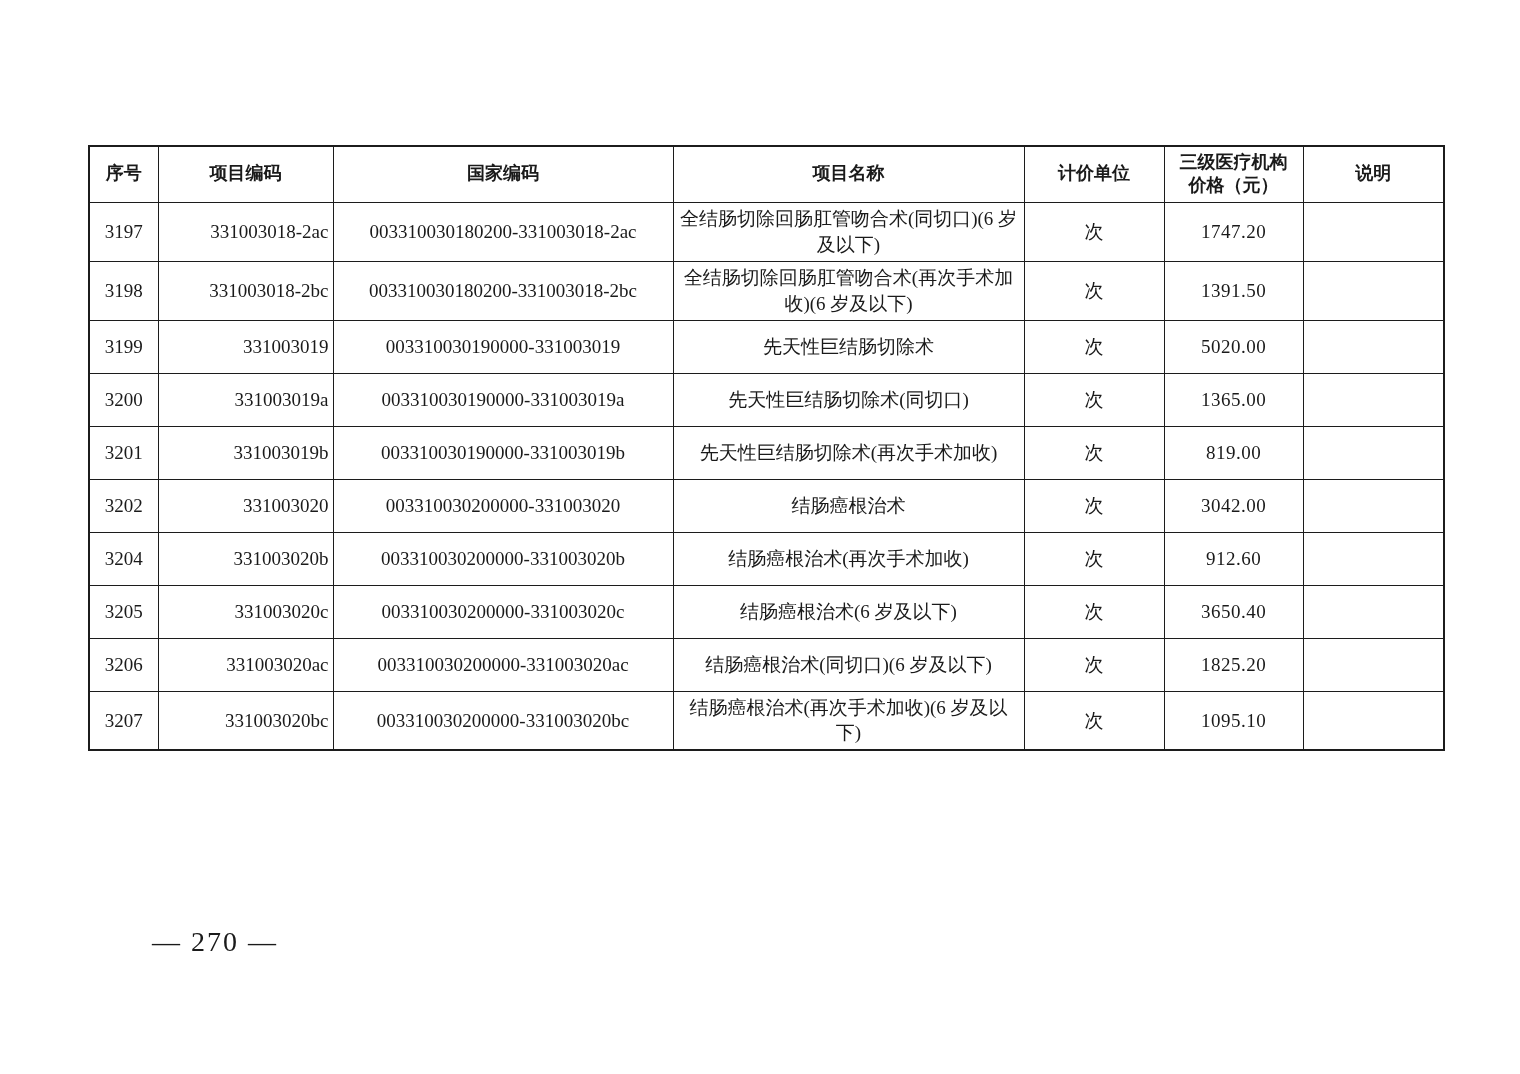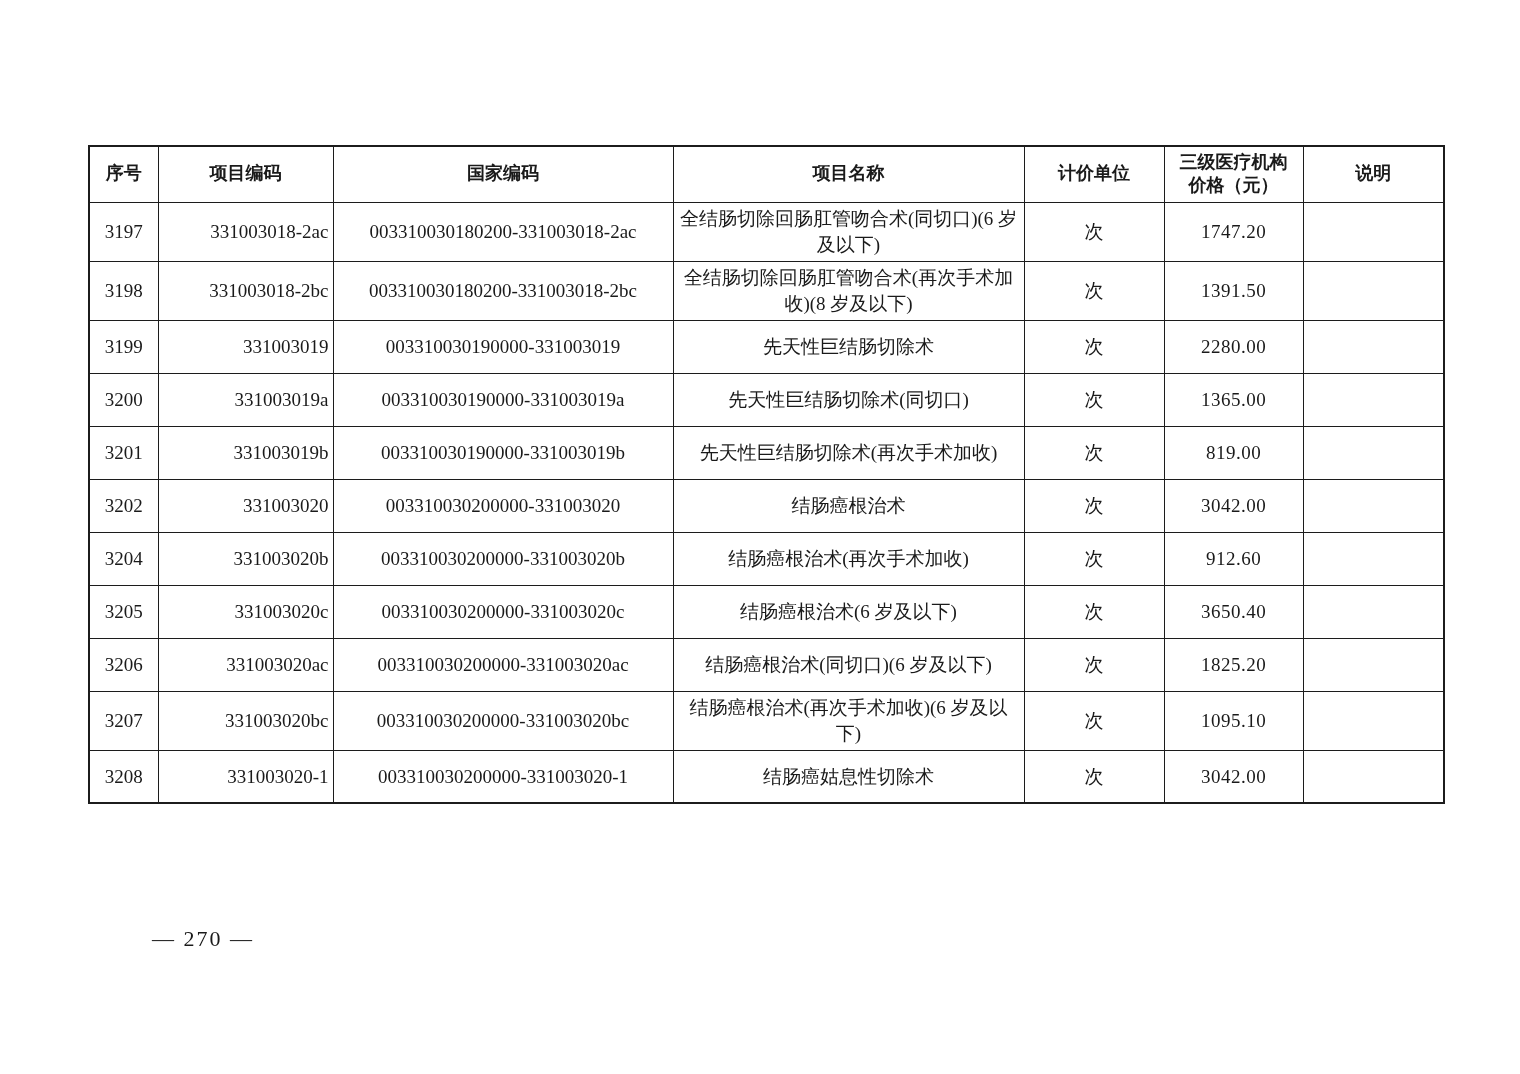--- a/index.html
+++ b/index.html
@@ -48,21 +48,21 @@
   .c-code  { text-align: right; }
   .c-ncode { text-align: center; }
   .c-name  { text-align: center; }
   .c-unit  { text-align: center; }
   .c-price { text-align: center; letter-spacing: 0.5px; }
   .c-note  { text-align: center; }
   .page-number {
     position: absolute;
     left: 152px;
     top: 926px;
-    font-size: 22px;
+    font-size: 28px;
     letter-spacing: 2px;
     color: #1a1a1a;
   }
 </style>
 </head>
 <body>
 
 <div class="table-wrap">
   <table class="price-table">
     <colgroup>
@@ -93,32 +93,32 @@
         <td class="c-ncode">003310030180200-331003018-2ac</td>
         <td class="c-name">全结肠切除回肠肛管吻合术(同切口)(6 岁及以下)</td>
         <td class="c-unit">次</td>
         <td class="c-price">1747.20</td>
         <td class="c-note"></td>
       </tr>
       <tr class="r-tall">
         <td class="c-seq">3198</td>
         <td class="c-code">331003018-2bc</td>
         <td class="c-ncode">003310030180200-331003018-2bc</td>
-        <td class="c-name">全结肠切除回肠肛管吻合术(再次手术加收)(8 岁及以下)</td>
+        <td class="c-name">全结肠切除回肠肛管吻合术(再次手术加收)(6 岁及以下)</td>
         <td class="c-unit">次</td>
         <td class="c-price">1391.50</td>
         <td class="c-note"></td>
       </tr>
       <tr class="r-std">
         <td class="c-seq">3199</td>
         <td class="c-code">331003019</td>
         <td class="c-ncode">003310030190000-331003019</td>
         <td class="c-name">先天性巨结肠切除术</td>
         <td class="c-unit">次</td>
-        <td class="c-price">2280.00</td>
+        <td class="c-price">5020.00</td>
         <td class="c-note"></td>
       </tr>
       <tr class="r-std">
         <td class="c-seq">3200</td>
         <td class="c-code">331003019a</td>
         <td class="c-ncode">003310030190000-331003019a</td>
         <td class="c-name">先天性巨结肠切除术(同切口)</td>
         <td class="c-unit">次</td>
         <td class="c-price">1365.00</td>
         <td class="c-note"></td>
@@ -170,26 +170,17 @@
       </tr>
       <tr class="r-tall">
         <td class="c-seq">3207</td>
         <td class="c-code">331003020bc</td>
         <td class="c-ncode">003310030200000-331003020bc</td>
         <td class="c-name">结肠癌根治术(再次手术加收)(6 岁及以下)</td>
         <td class="c-unit">次</td>
         <td class="c-price">1095.10</td>
         <td class="c-note"></td>
       </tr>
-      <tr class="r-std">
-        <td class="c-seq">3208</td>
-        <td class="c-code">331003020-1</td>
-        <td class="c-ncode">003310030200000-331003020-1</td>
-        <td class="c-name">结肠癌姑息性切除术</td>
-        <td class="c-unit">次</td>
-        <td class="c-price">3042.00</td>
-        <td class="c-note"></td>
-      </tr>
     </tbody>
   </table>
 </div>
 
 <div class="page-number">— 270 —</div>
 
 </body></html>

